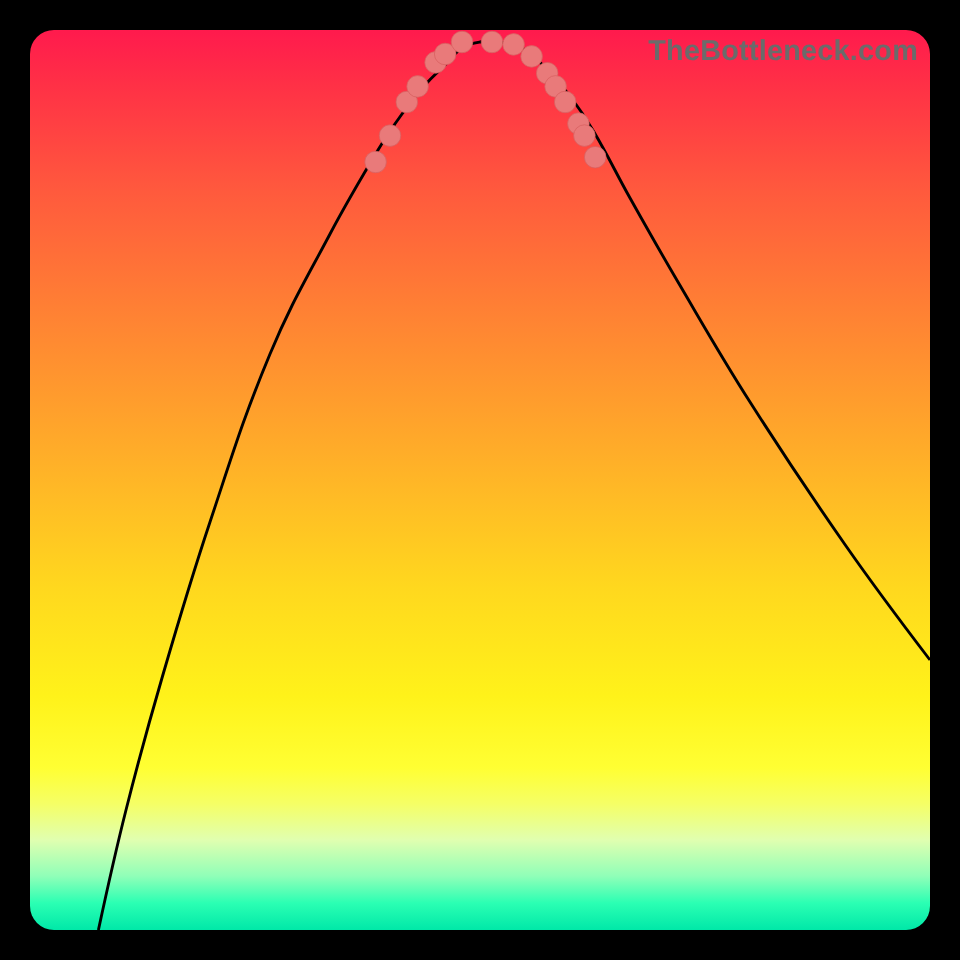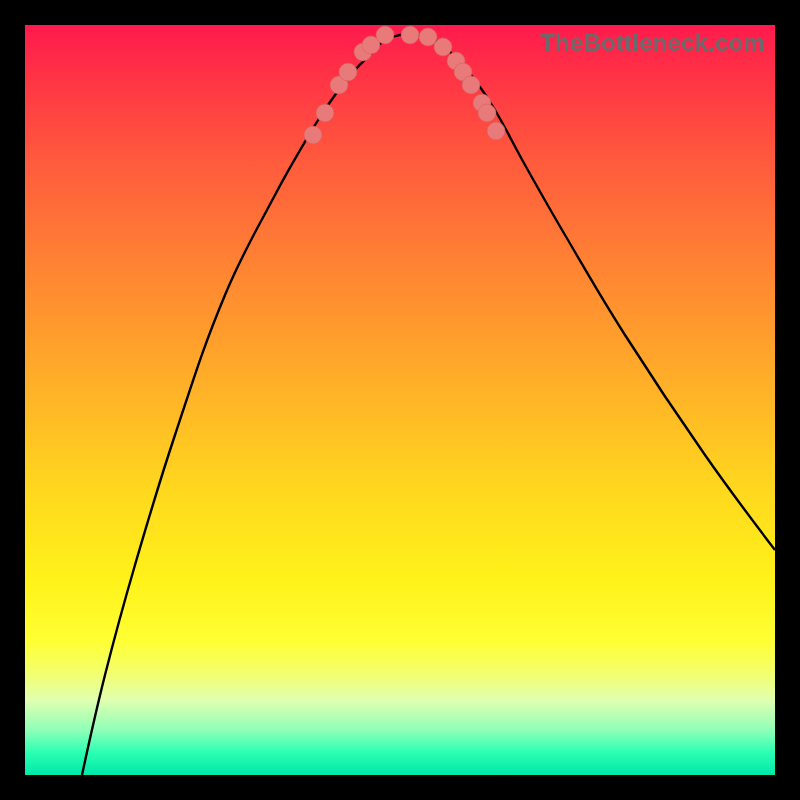--- a/index.html
+++ b/index.html
@@ -23,20 +23,21 @@
       #ff8333 32%,
       #ffb028 48%,
       #ffd81e 62%,
       #fff21a 74%,
       #ffff33 82%,
       #f5ff66 86%,
       #e0ffb0 90%,
       #90ffb8 94%,
       #2bffb3 97%,
       #00e8a8 100%);
+    border-radius: 20px;
   }
   .watermark {
     position: absolute;
     top: 4px;
     right: 10px;
     font-family: Arial, Helvetica, sans-serif;
     font-size: 24px;
     font-weight: 600;
     color: #6b6b6b;
     letter-spacing: 0.2px;

